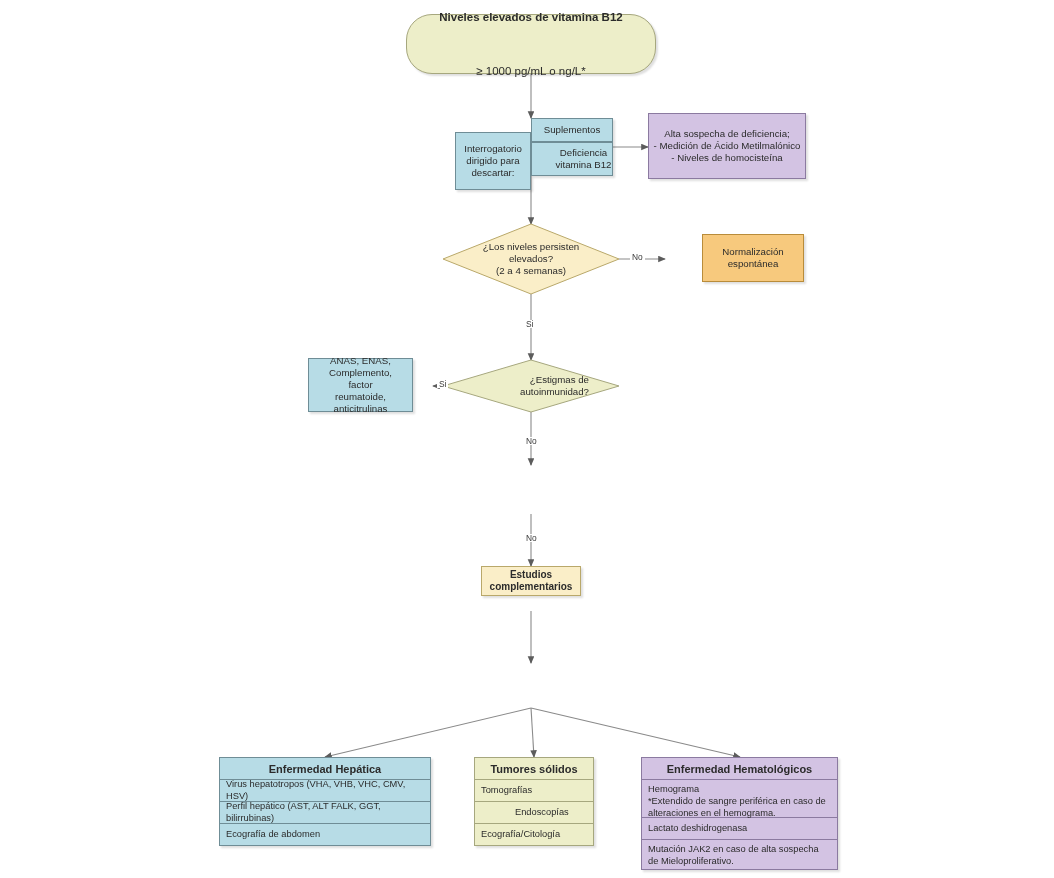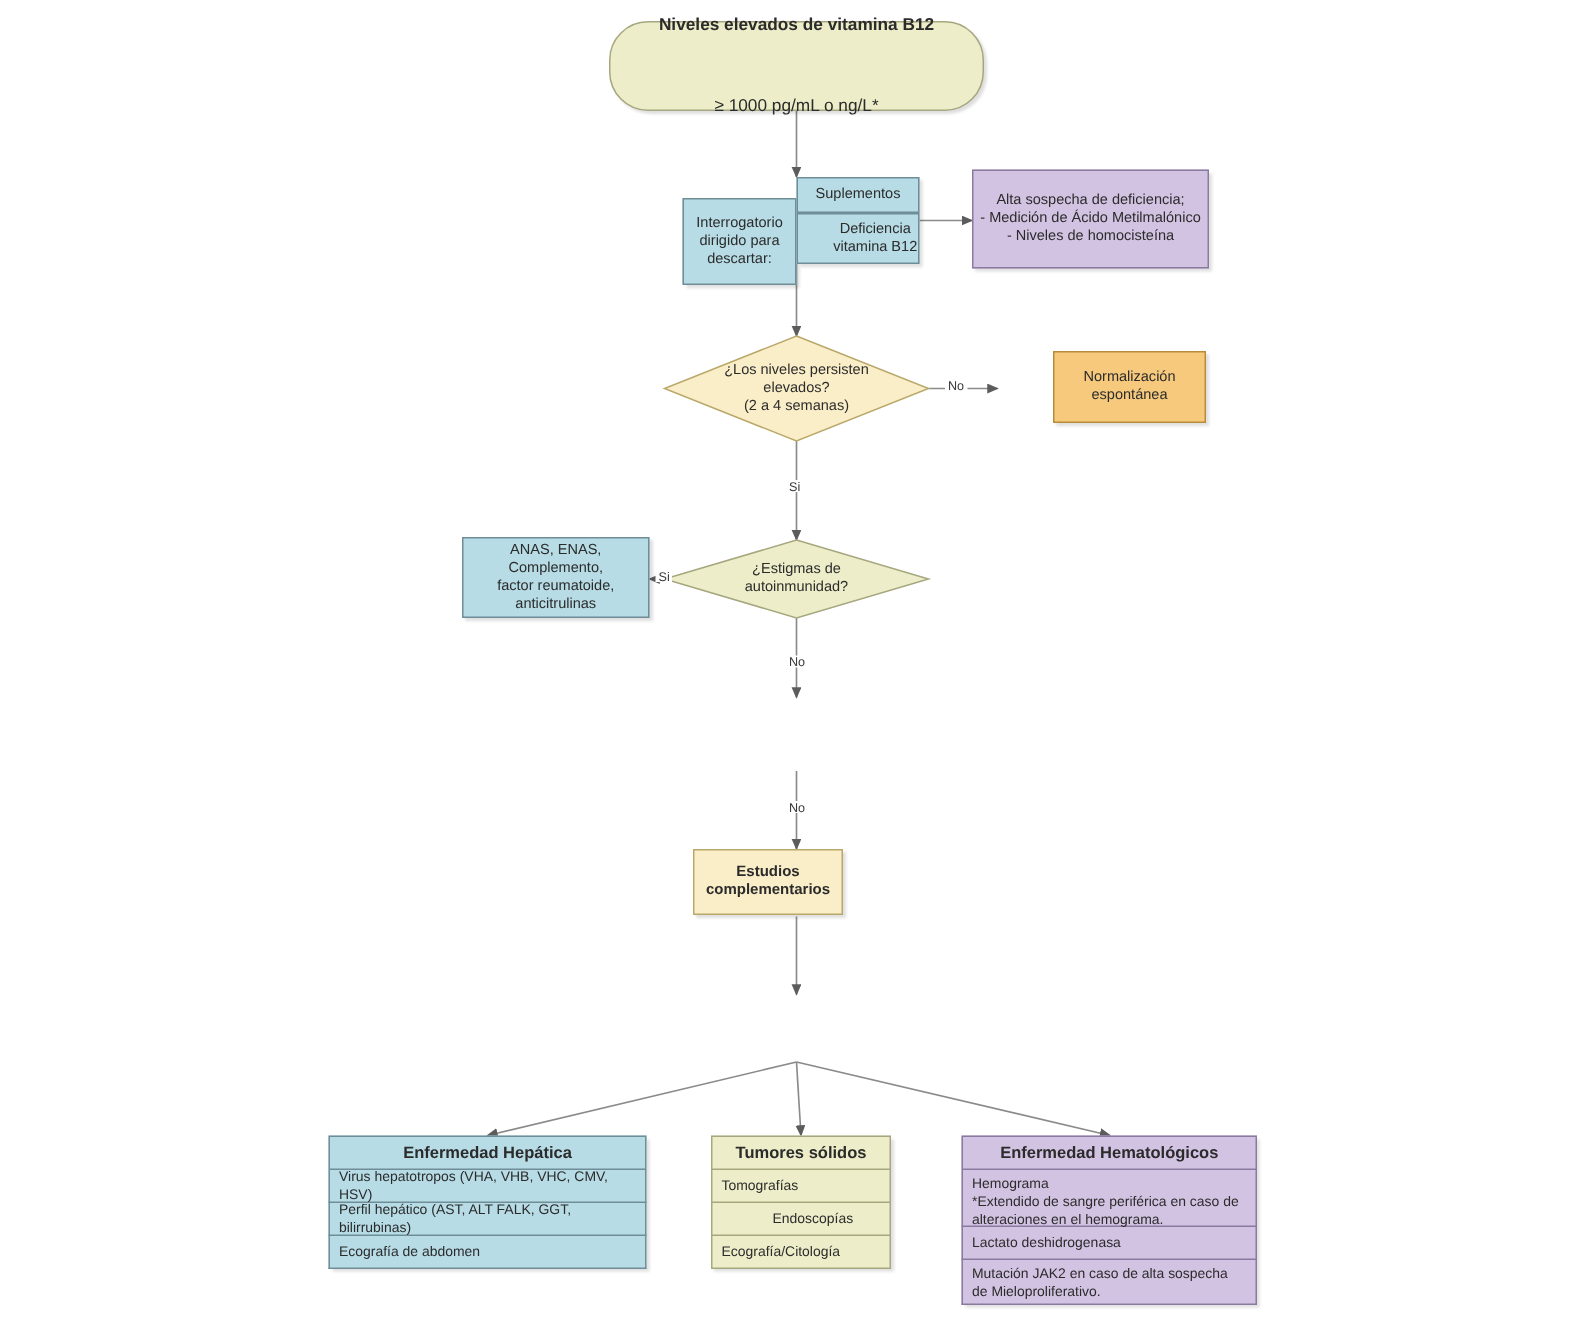--- a/index.html
+++ b/index.html
@@ -115,32 +115,32 @@
   <div class="edgelabel" style="left:524px;top:320px;">Si</div>
 
   <div class="node orange shadow" style="left:665px;top:234px;width:102px;height:48px;padding:0 0;margin-left:37px;">
     <span>Normalización espontánea</span>
   </div>
 
   <div class="diamond-wrap" style="left:443px;top:360px;width:176px;height:52px;">
     <svg width="176" height="52" viewBox="0 0 176 52" style="position:absolute;left:0;top:0;overflow:visible;">
       <polygon points="88,0 176,26 88,52 0,26" fill="#edeec9" stroke="#a6a77e" stroke-width="1"></polygon>
     </svg>
-    <div class="dtext" style="white-space:pre-line;padding:0 30px;">¿Estigmas de autoinmunidad?</div>
+    <div class="dtext" style="white-space:pre-line;padding:0 30px;text-align:right;">¿Estigmas de autoinmunidad?</div>
   </div>
   <div class="edgelabel" style="left:437px;top:380px;">Si</div>
   <div class="edgelabel" style="left:524px;top:437px;">No</div>
 
-  <div class="node blue shadow" style="left:308px;top:358px;width:125px;height:54px;padding:0 20px;">
+  <div class="node blue shadow" style="left:308px;top:358px;width:105px;height:54px;padding:0 20px;">
     <span>ANAS, ENAS, Complemento, factor reumatoide, anticitrulinas</span>
   </div>
 
   <div class="edgelabel" style="left:524px;top:534px;">No</div>
 
-  <div class="node cream shadow" style="left:462px;top:566px;width:100px;height:44px;font-weight:bold;">
+  <div class="node cream shadow" style="left:481px;top:566px;width:100px;height:30px;font-weight:bold;">
     <span>Estudios complementarios</span>
   </div>
 
 
   <div class="table t-blue shadow" style="left:219px;top:757px;width:212px;">
     <div class="hrow" style="height:23px;">Enfermedad Hepática</div>
     <div class="crow" style="height:22px;">Virus hepatotropos (VHA, VHB, VHC, CMV, HSV)</div>
     <div class="crow" style="height:22px;">Perfil hepático (AST, ALT FALK, GGT, bilirrubinas)</div>
     <div class="crow" style="height:22px;">Ecografía de abdomen</div>
   </div>

